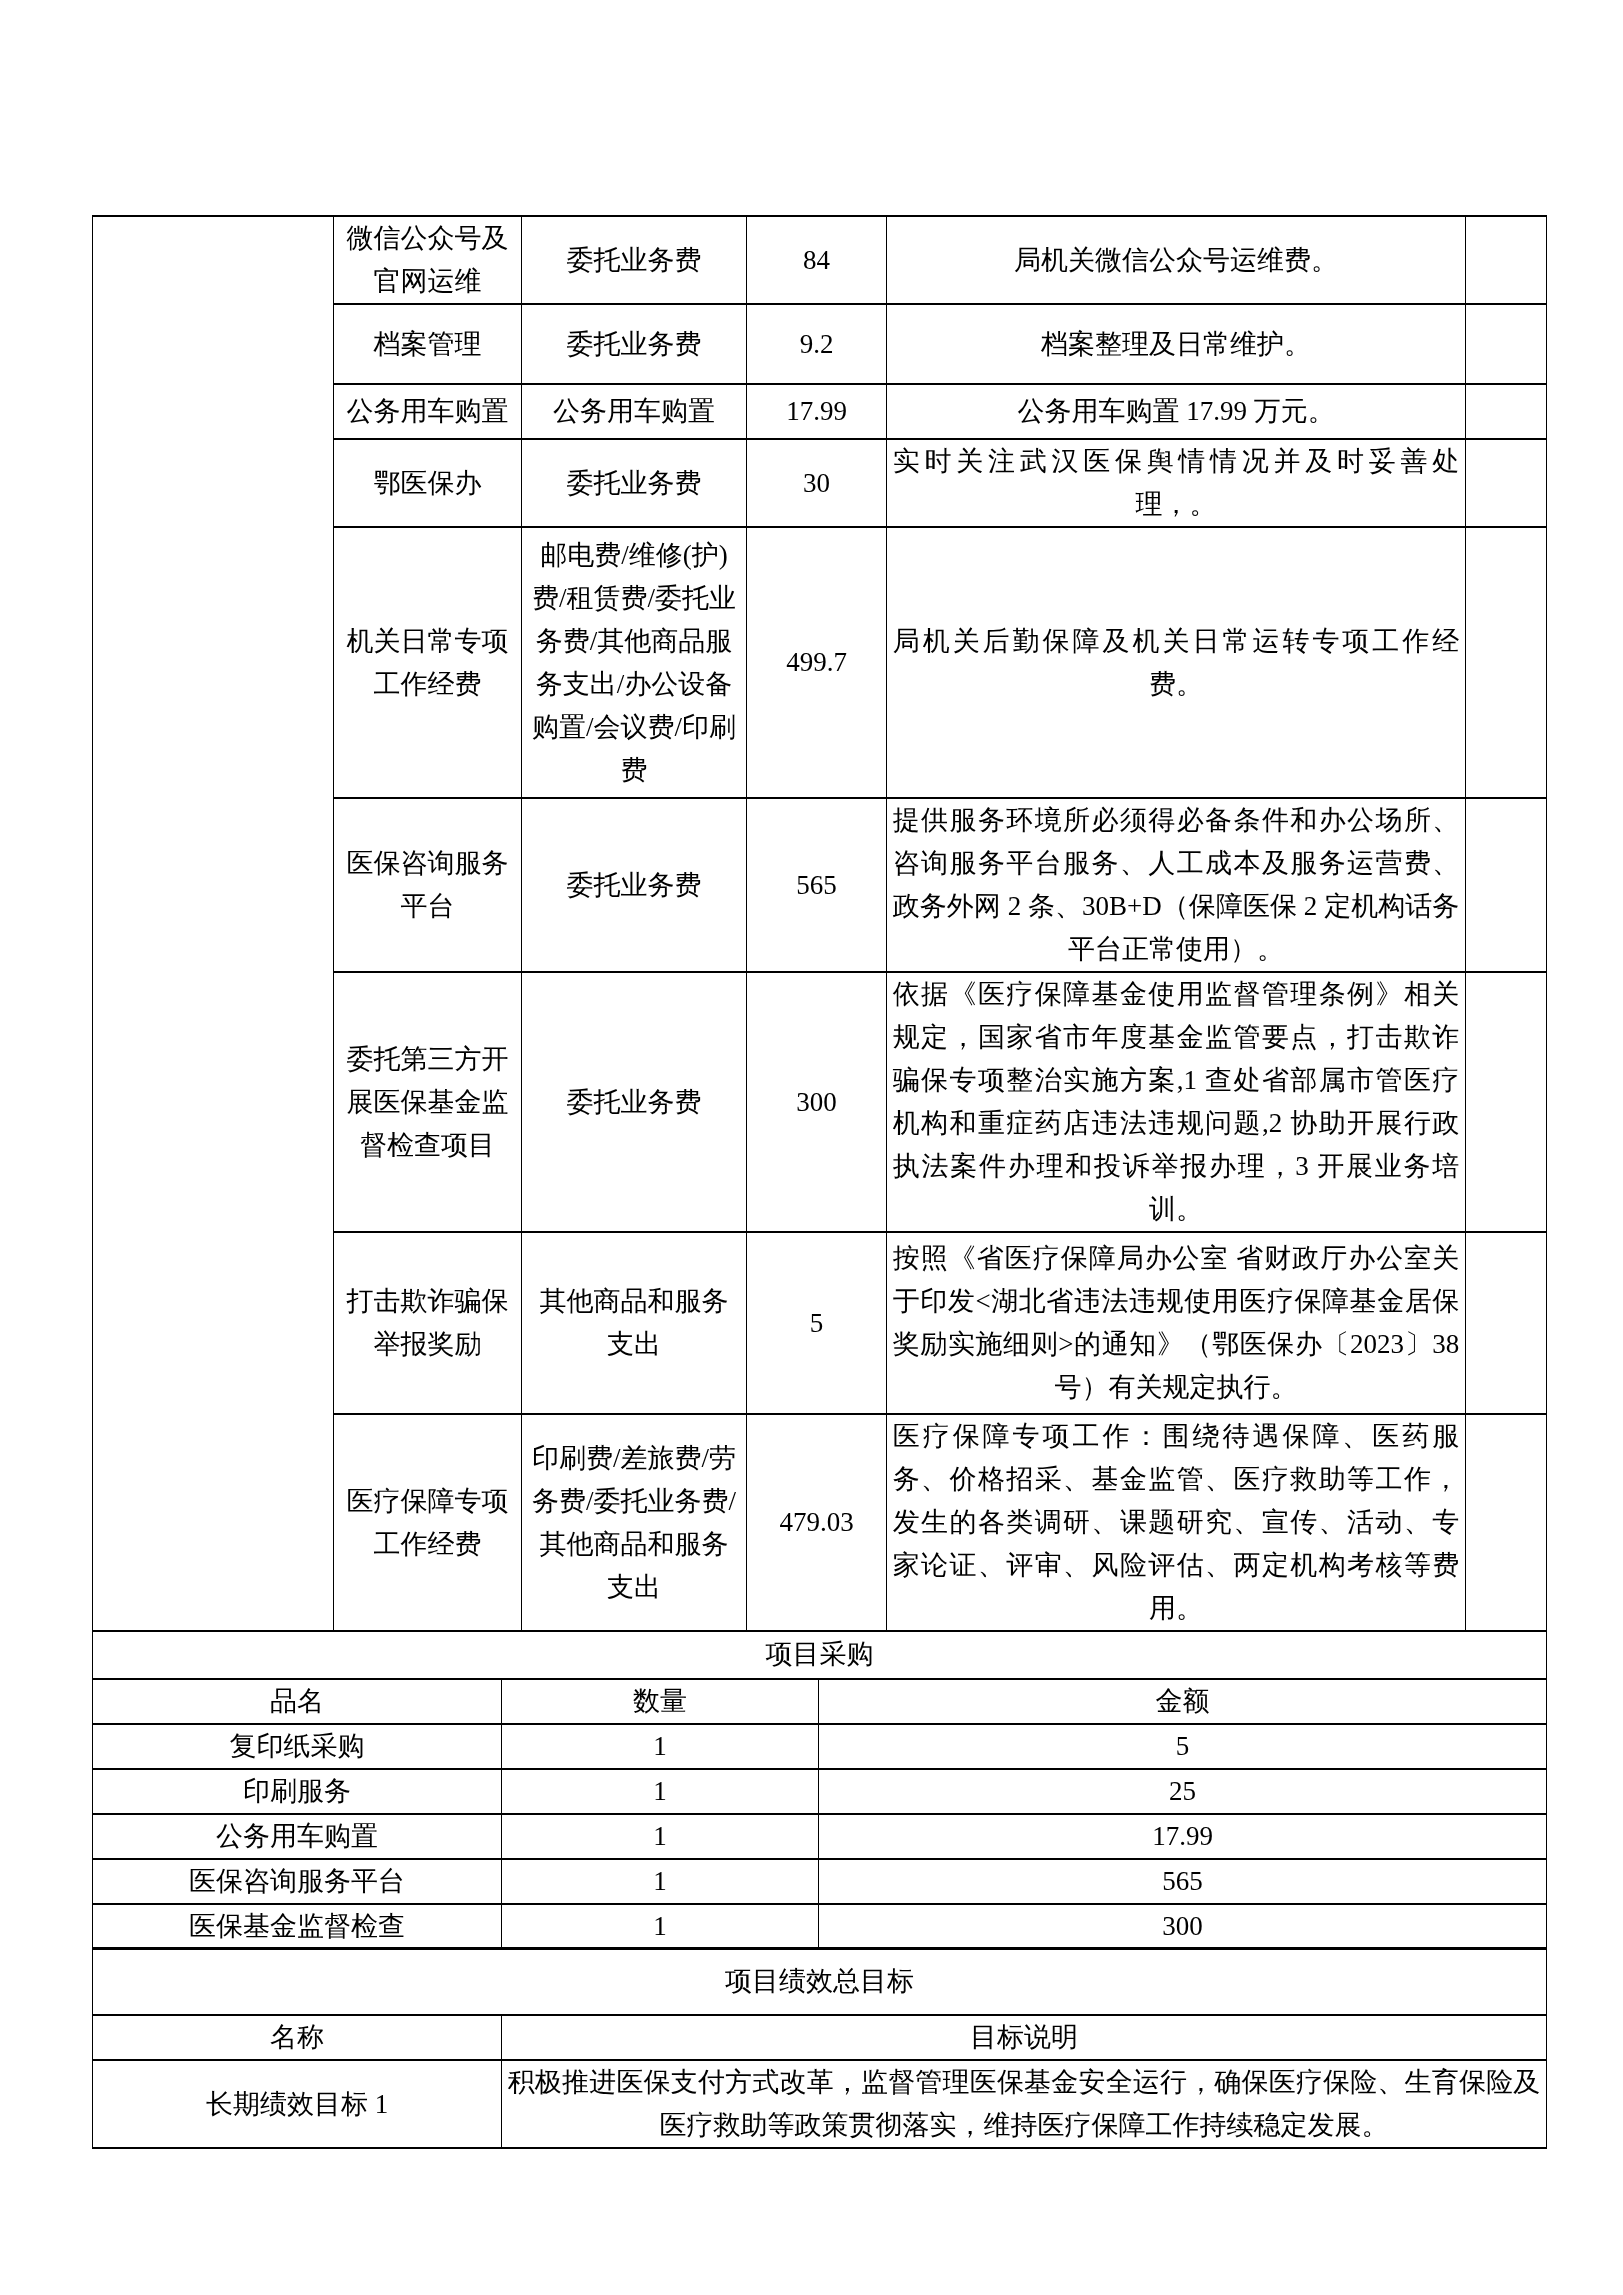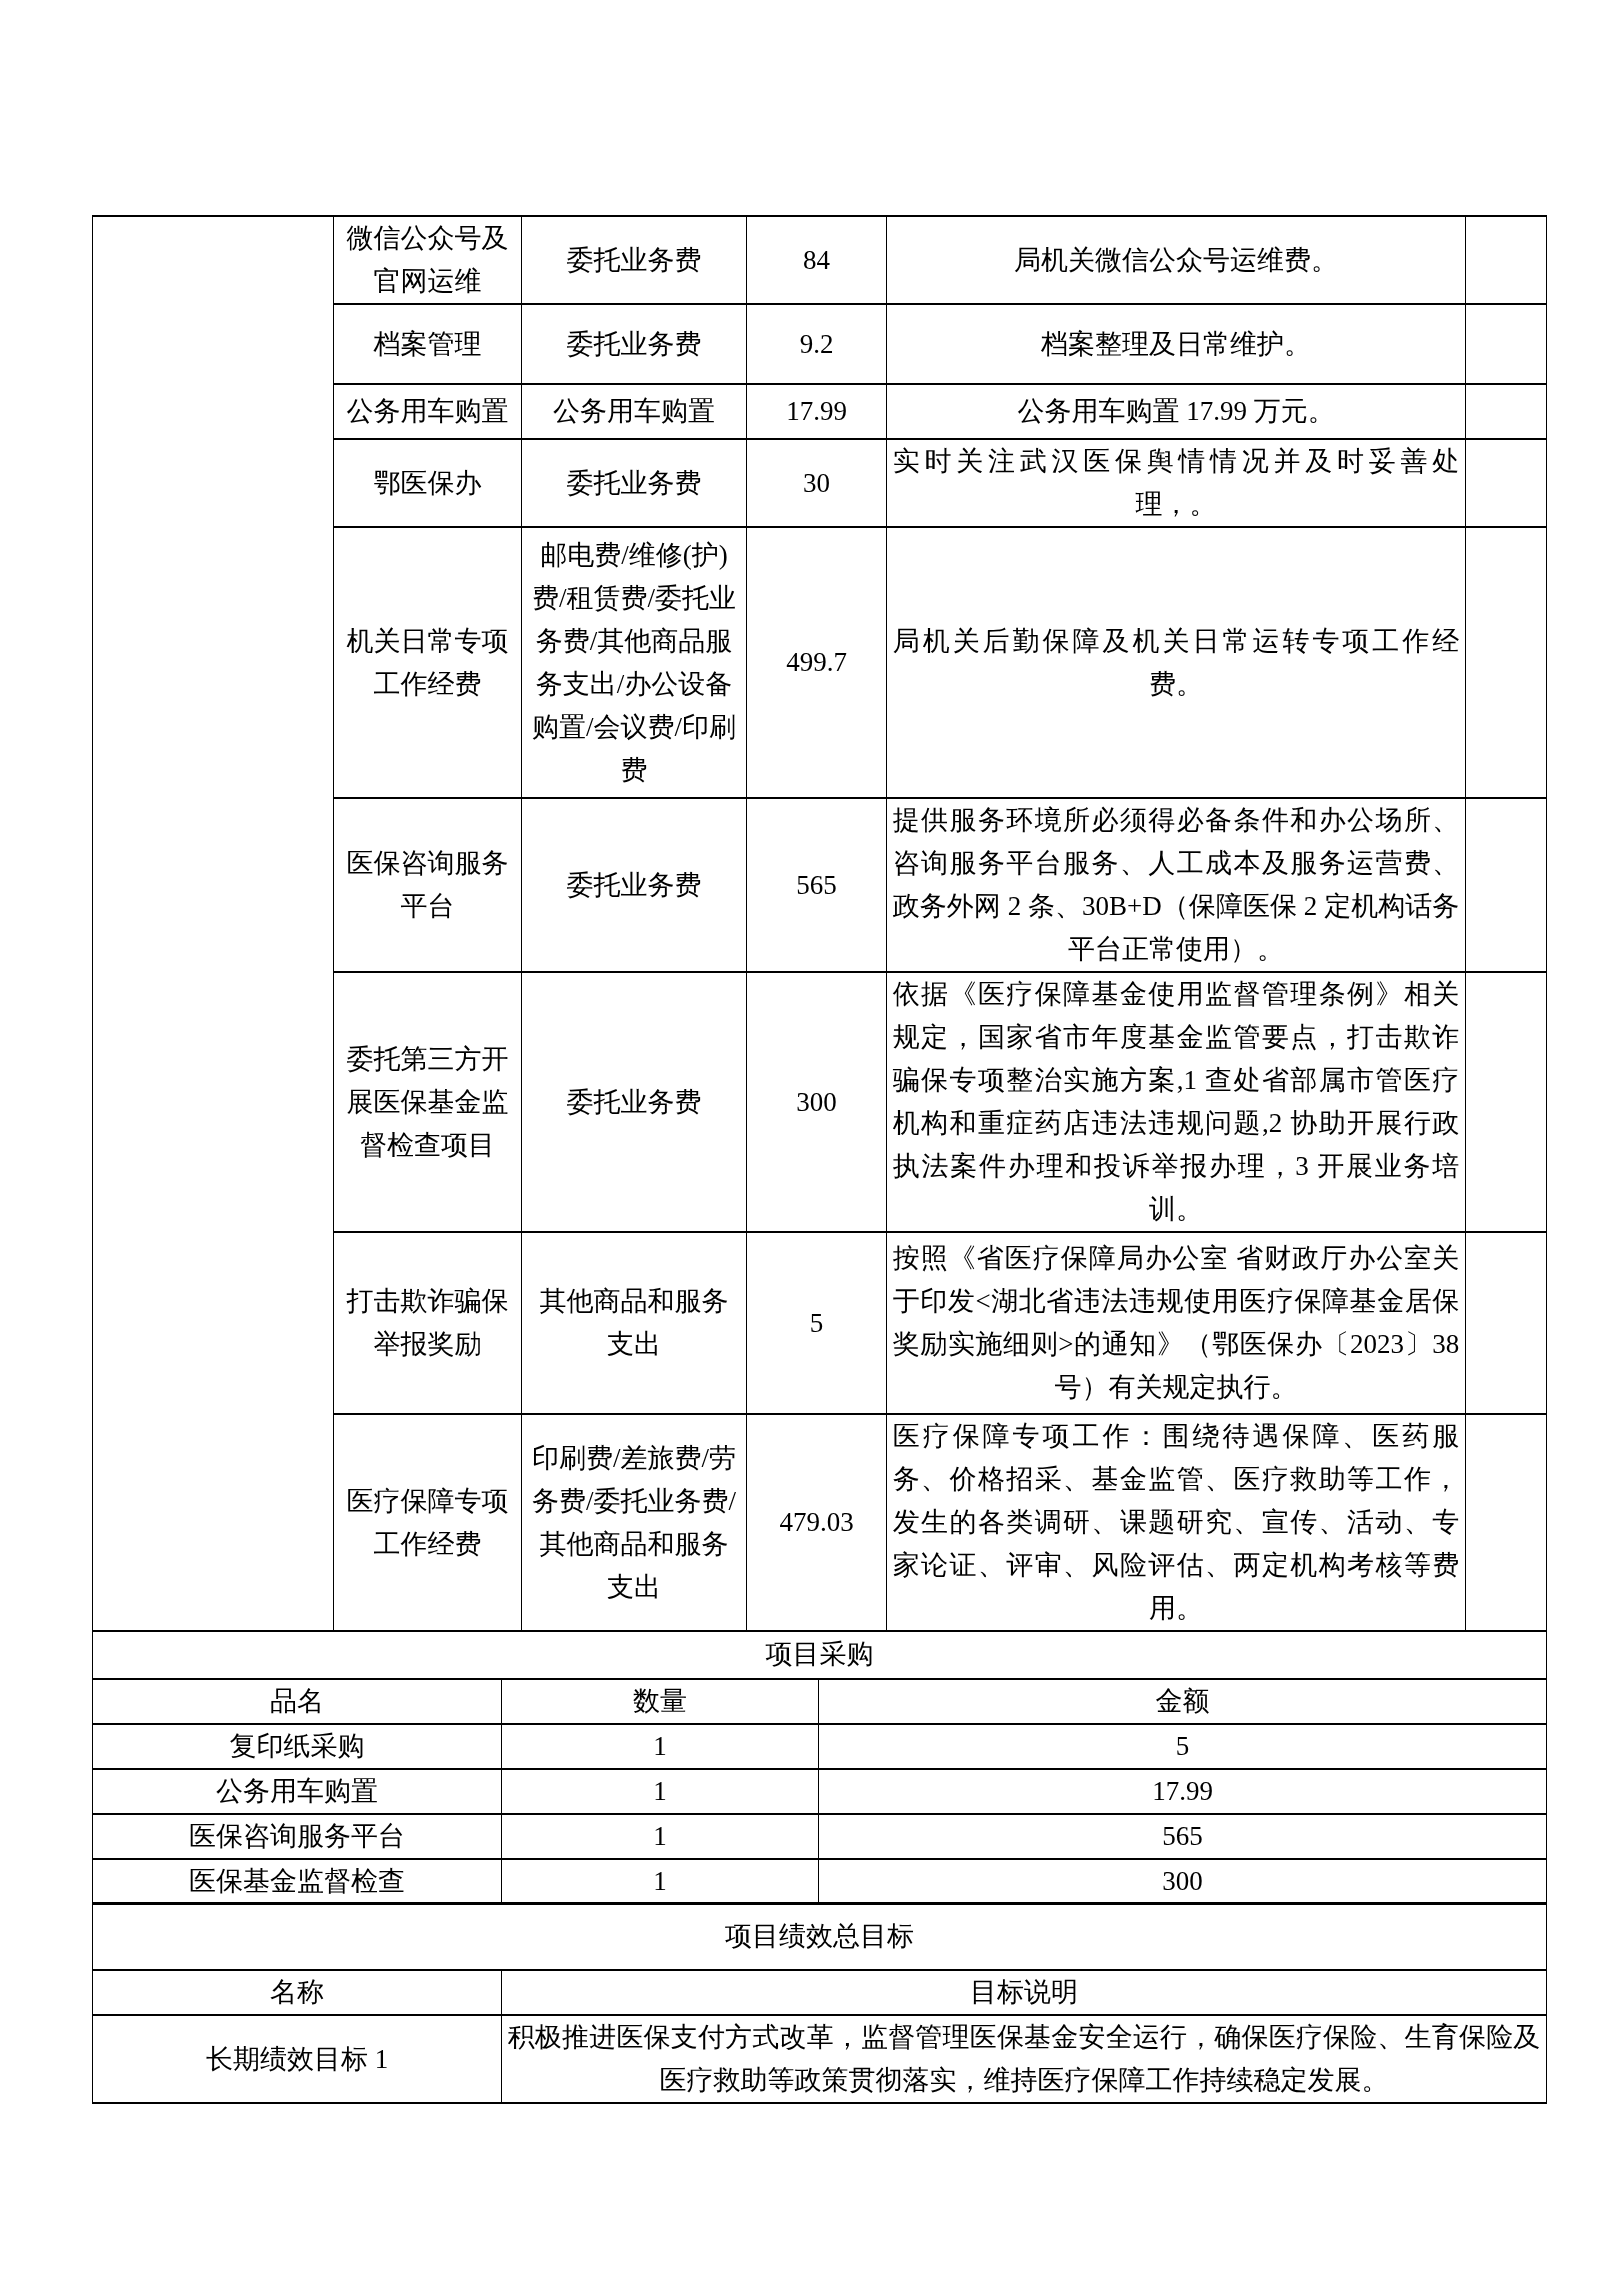--- a/index.html
+++ b/index.html
@@ -154,20 +154,25 @@
       <td>品名</td>
       <td>数量</td>
       <td>金额</td>
     </tr>
     <tr class="p-row">
       <td>复印纸采购</td>
       <td>1</td>
       <td>5</td>
     </tr>
     <tr class="p-row">
+      <td>印刷服务</td>
+      <td>1</td>
+      <td>25</td>
+    </tr>
+    <tr class="p-row">
       <td>公务用车购置</td>
       <td>1</td>
       <td>17.99</td>
     </tr>
     <tr class="p-row">
       <td>医保咨询服务平台</td>
       <td>1</td>
       <td>565</td>
     </tr>
     <tr class="p-row">

